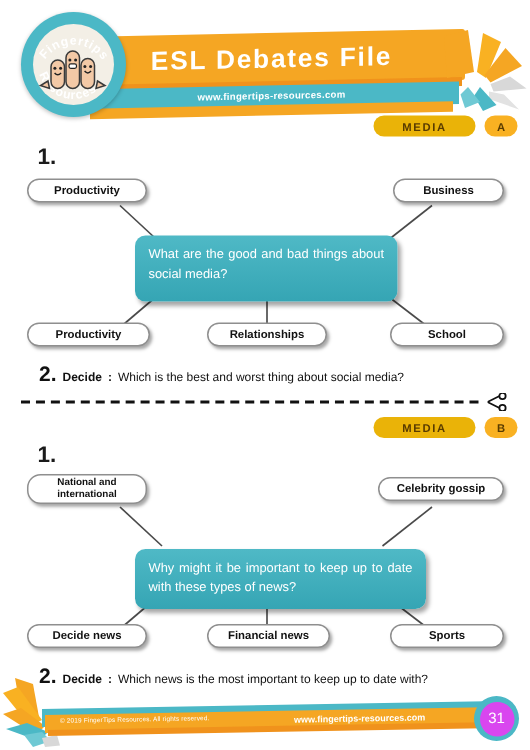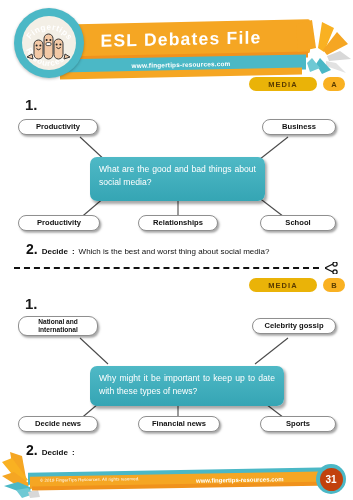--- a/index.html
+++ b/index.html
@@ -148,23 +148,23 @@
     display:flex;align-items:center;
     color:#ffffff;font-size:6px;font-weight:bold;
     transform:skewY(-1deg);white-space:nowrap;
   }
   .pagenum{
     position:absolute;left:316px;top:464px;width:30px;height:30px;
     border-radius:50%;background:#4BB8C6;
     display:flex;align-items:center;justify-content:center;
   }
   .pagenum-inner{
-    width:23px;height:23px;border-radius:50%;background:#c2410c;
-    display:flex;align-items:center;justify-content:center;
-    color:#ffffff;font-size:10px;font-weight:bold;
+    width:23px;height:23px;border-radius:50%;background:#d946ef;
+    display:flex;align-items:center;justify-content:center;
+    color:#ffffff;font-size:10px;font-weight:normal;
   }
 </style>
 </head>
 <body>
 
 <div class="page">
 
   <div class="header">
 
     <div class="hdr-orange"></div>
@@ -291,20 +291,21 @@
 
     <div class="node" style="left:18px;top:102px;width:80px;height:16px;">Decide news</div>
     <div class="node" style="left:138px;top:102px;width:82px;height:16px;">Financial news</div>
     <div class="node" style="left:260px;top:102px;width:76px;height:16px;text-align:right;">Sports</div>
   </div>
 
   <div class="decide" style="left:26px;top:442px;">
     <span class="num">2.</span>
     <span class="lbl">Decide</span>
     <span class="lbl">:</span>
+    <span class="q">Which news is the most important to keep up to date with?</span>
   </div>
 
   <div class="burst-bl">
     <svg width="55" height="46" viewBox="0 0 55 46">
       <polygon points="8,0 20,4 24,26 12,22" fill="#F5A623"></polygon>
       <polygon points="0,10 10,6 26,28 18,32" fill="#F9B122"></polygon>
       <polygon points="0,24 12,20 28,32 22,38" fill="#F5A623"></polygon>
       <polygon points="2,34 16,30 30,36 24,42" fill="#4BB8C6"></polygon>
       <polygon points="14,38 26,36 32,42 20,46" fill="#6FC9D4"></polygon>
       <polygon points="26,40 36,38 38,45 28,46" fill="#D8D8D8"></polygon>

